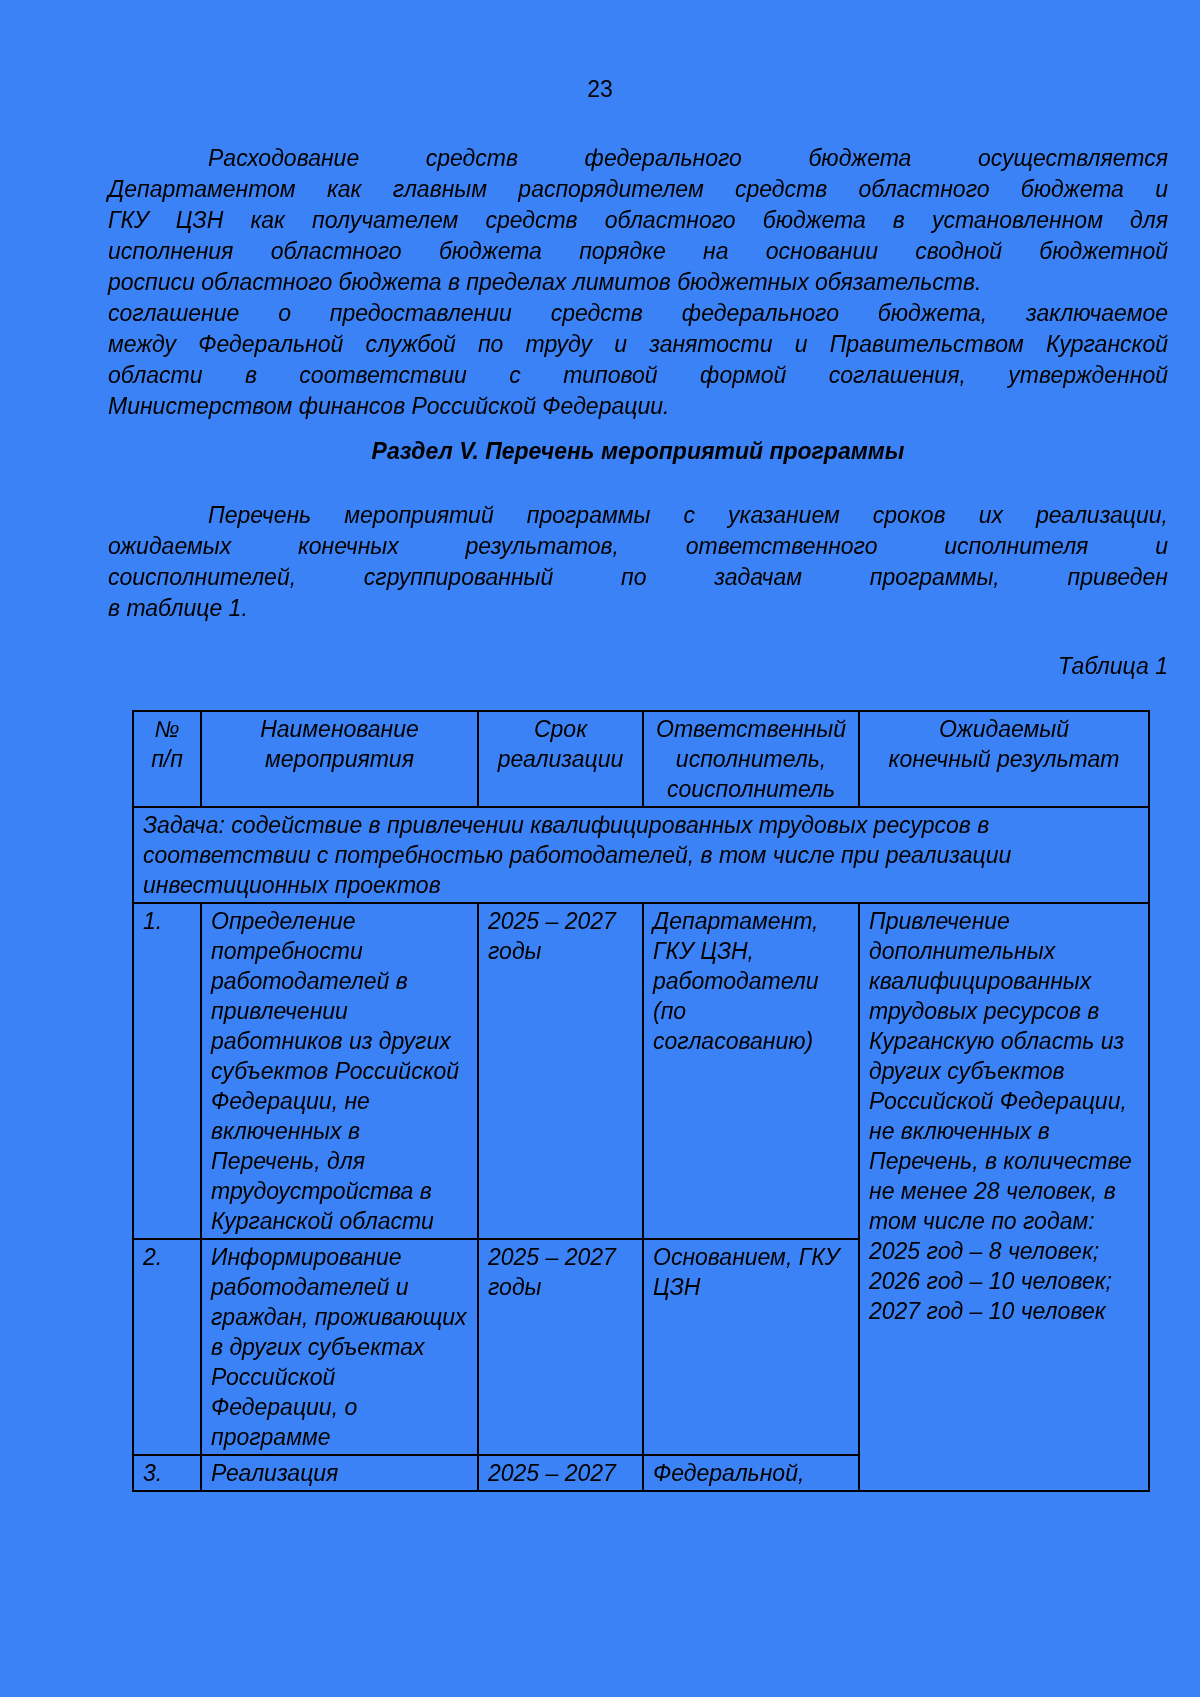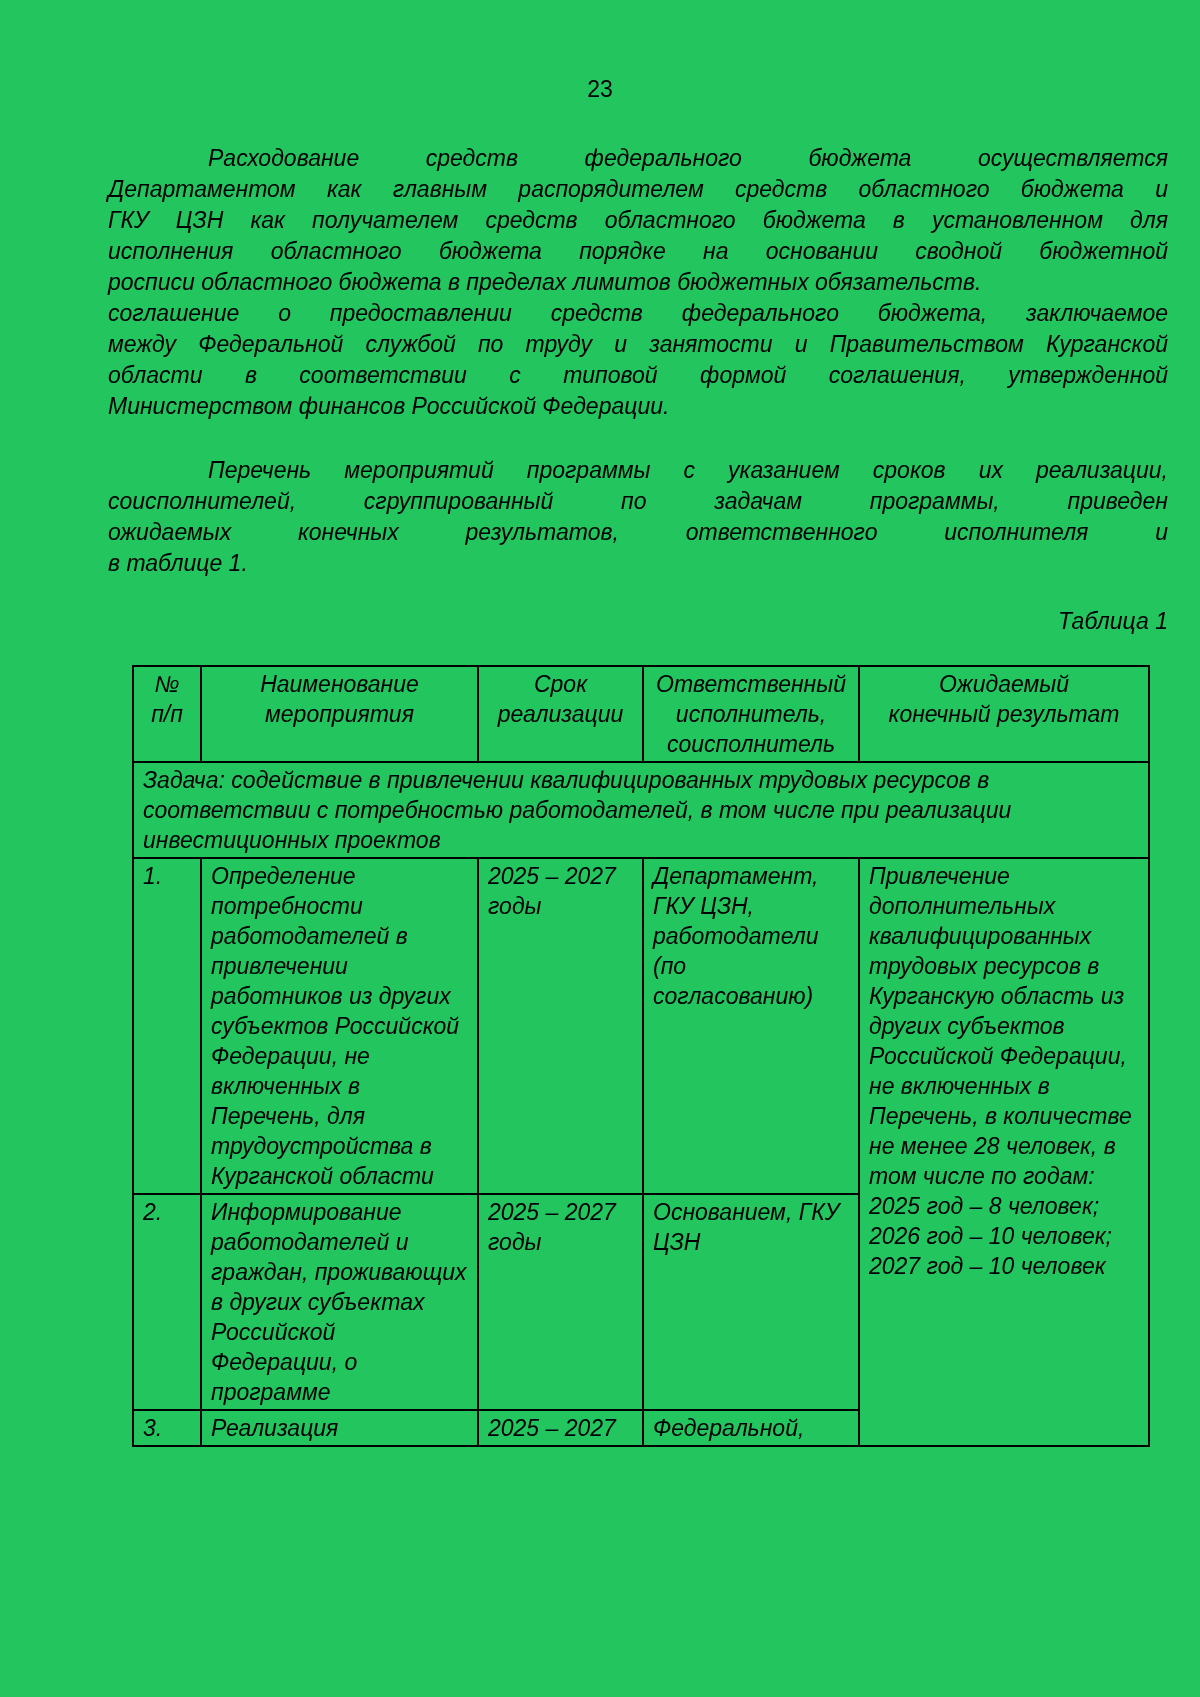--- a/index.html
+++ b/index.html
@@ -1,21 +1,21 @@
 <!DOCTYPE html>
 <html><head>
 <meta charset="utf-8">
 <style>
   html, body { margin: 0; padding: 0; background: #e8e8e8; }
   .page {
     position: relative;
     width: 1200px;
     height: 1697px;
     margin: 0 auto;
-    background: #22c55e;
+    background: #3b82f6;
     font-family: "Liberation Sans", sans-serif;
     color: #000;
     font-size: 23px;
     overflow: hidden;
   }
   .page-number {
     margin-top: 74px;
     text-align: center;
     line-height: 31px;
   }
@@ -88,25 +88,26 @@
         <div class="tline tlast">росписи областного бюджета в пределах лимитов бюджетных обязательств.</div>
       </div>
 
     <div class="para" id="para-2">
         <div class="tline">соглашение о предоставлении средств федерального бюджета, заключаемое</div>
         <div class="tline">между Федеральной службой по труду и занятости и Правительством Курганской</div>
         <div class="tline">области в соответствии с типовой формой соглашения, утвержденной</div>
         <div class="tline tlast">Министерством финансов Российской Федерации.</div>
       </div>
 
+    <div class="heading">Раздел V. Перечень мероприятий программы</div>
 
     <div class="para" id="para-3">
         <div class="tline tfirst">Перечень мероприятий программы с указанием сроков их реализации,</div>
+        <div class="tline">ожидаемых конечных результатов, ответственного исполнителя и</div>
         <div class="tline">соисполнителей, сгруппированный по задачам программы, приведен</div>
-        <div class="tline">ожидаемых конечных результатов, ответственного исполнителя и</div>
         <div class="tline tlast">в таблице 1.</div>
       </div>
 
     <div class="table-label">Таблица 1</div>
 
     <table class="doc-table">
       <colgroup>
         <col style="width:68px">
         <col style="width:277px">
         <col style="width:165px">

